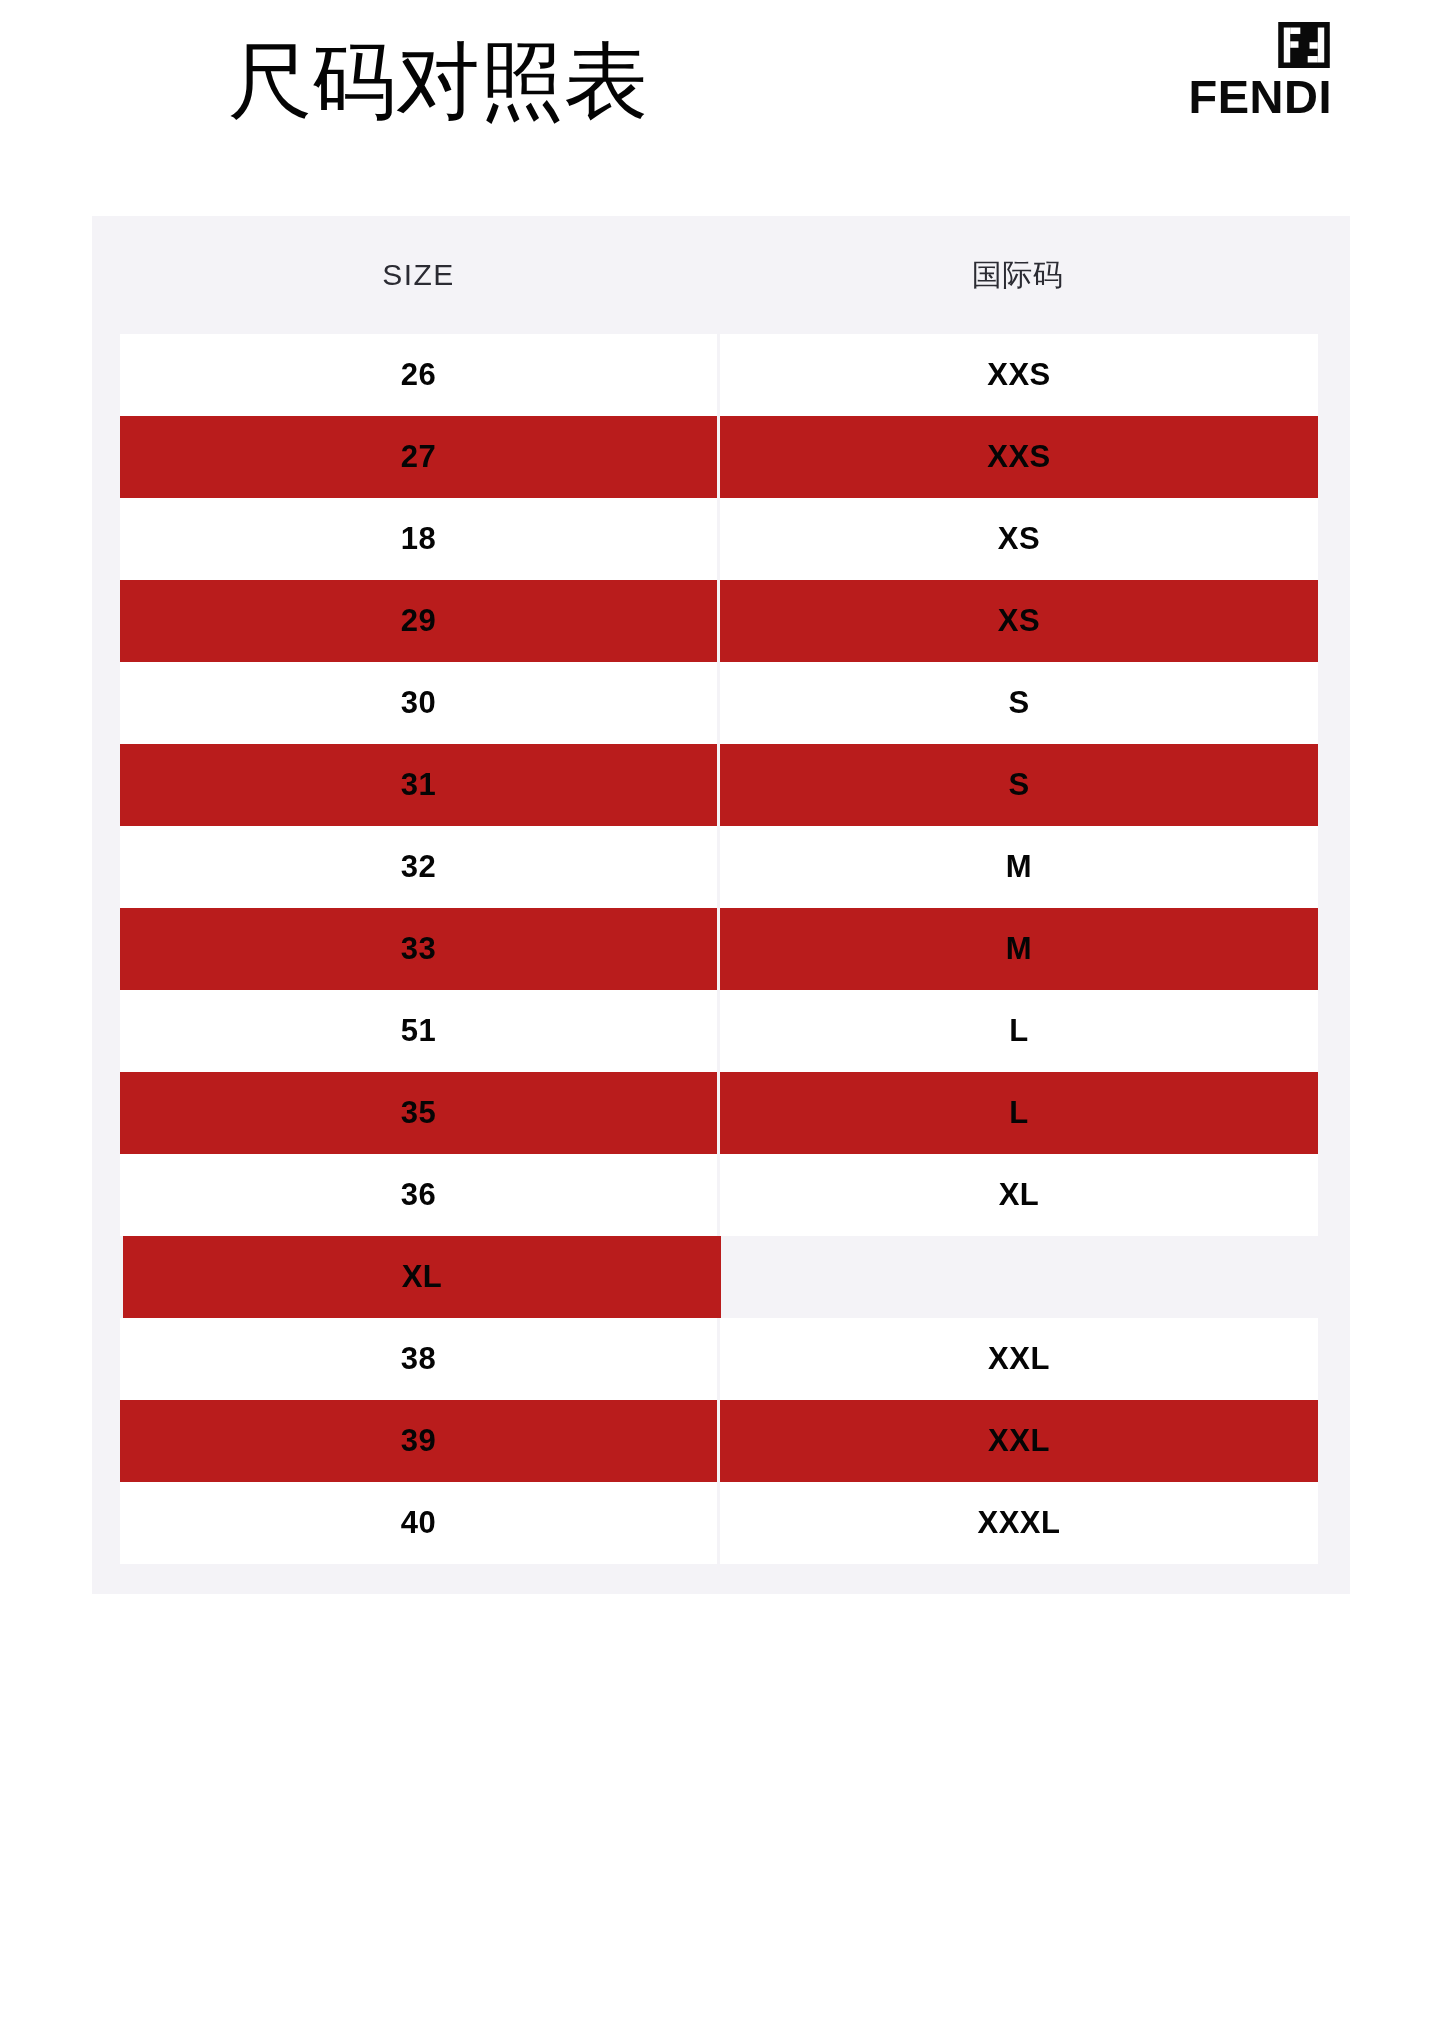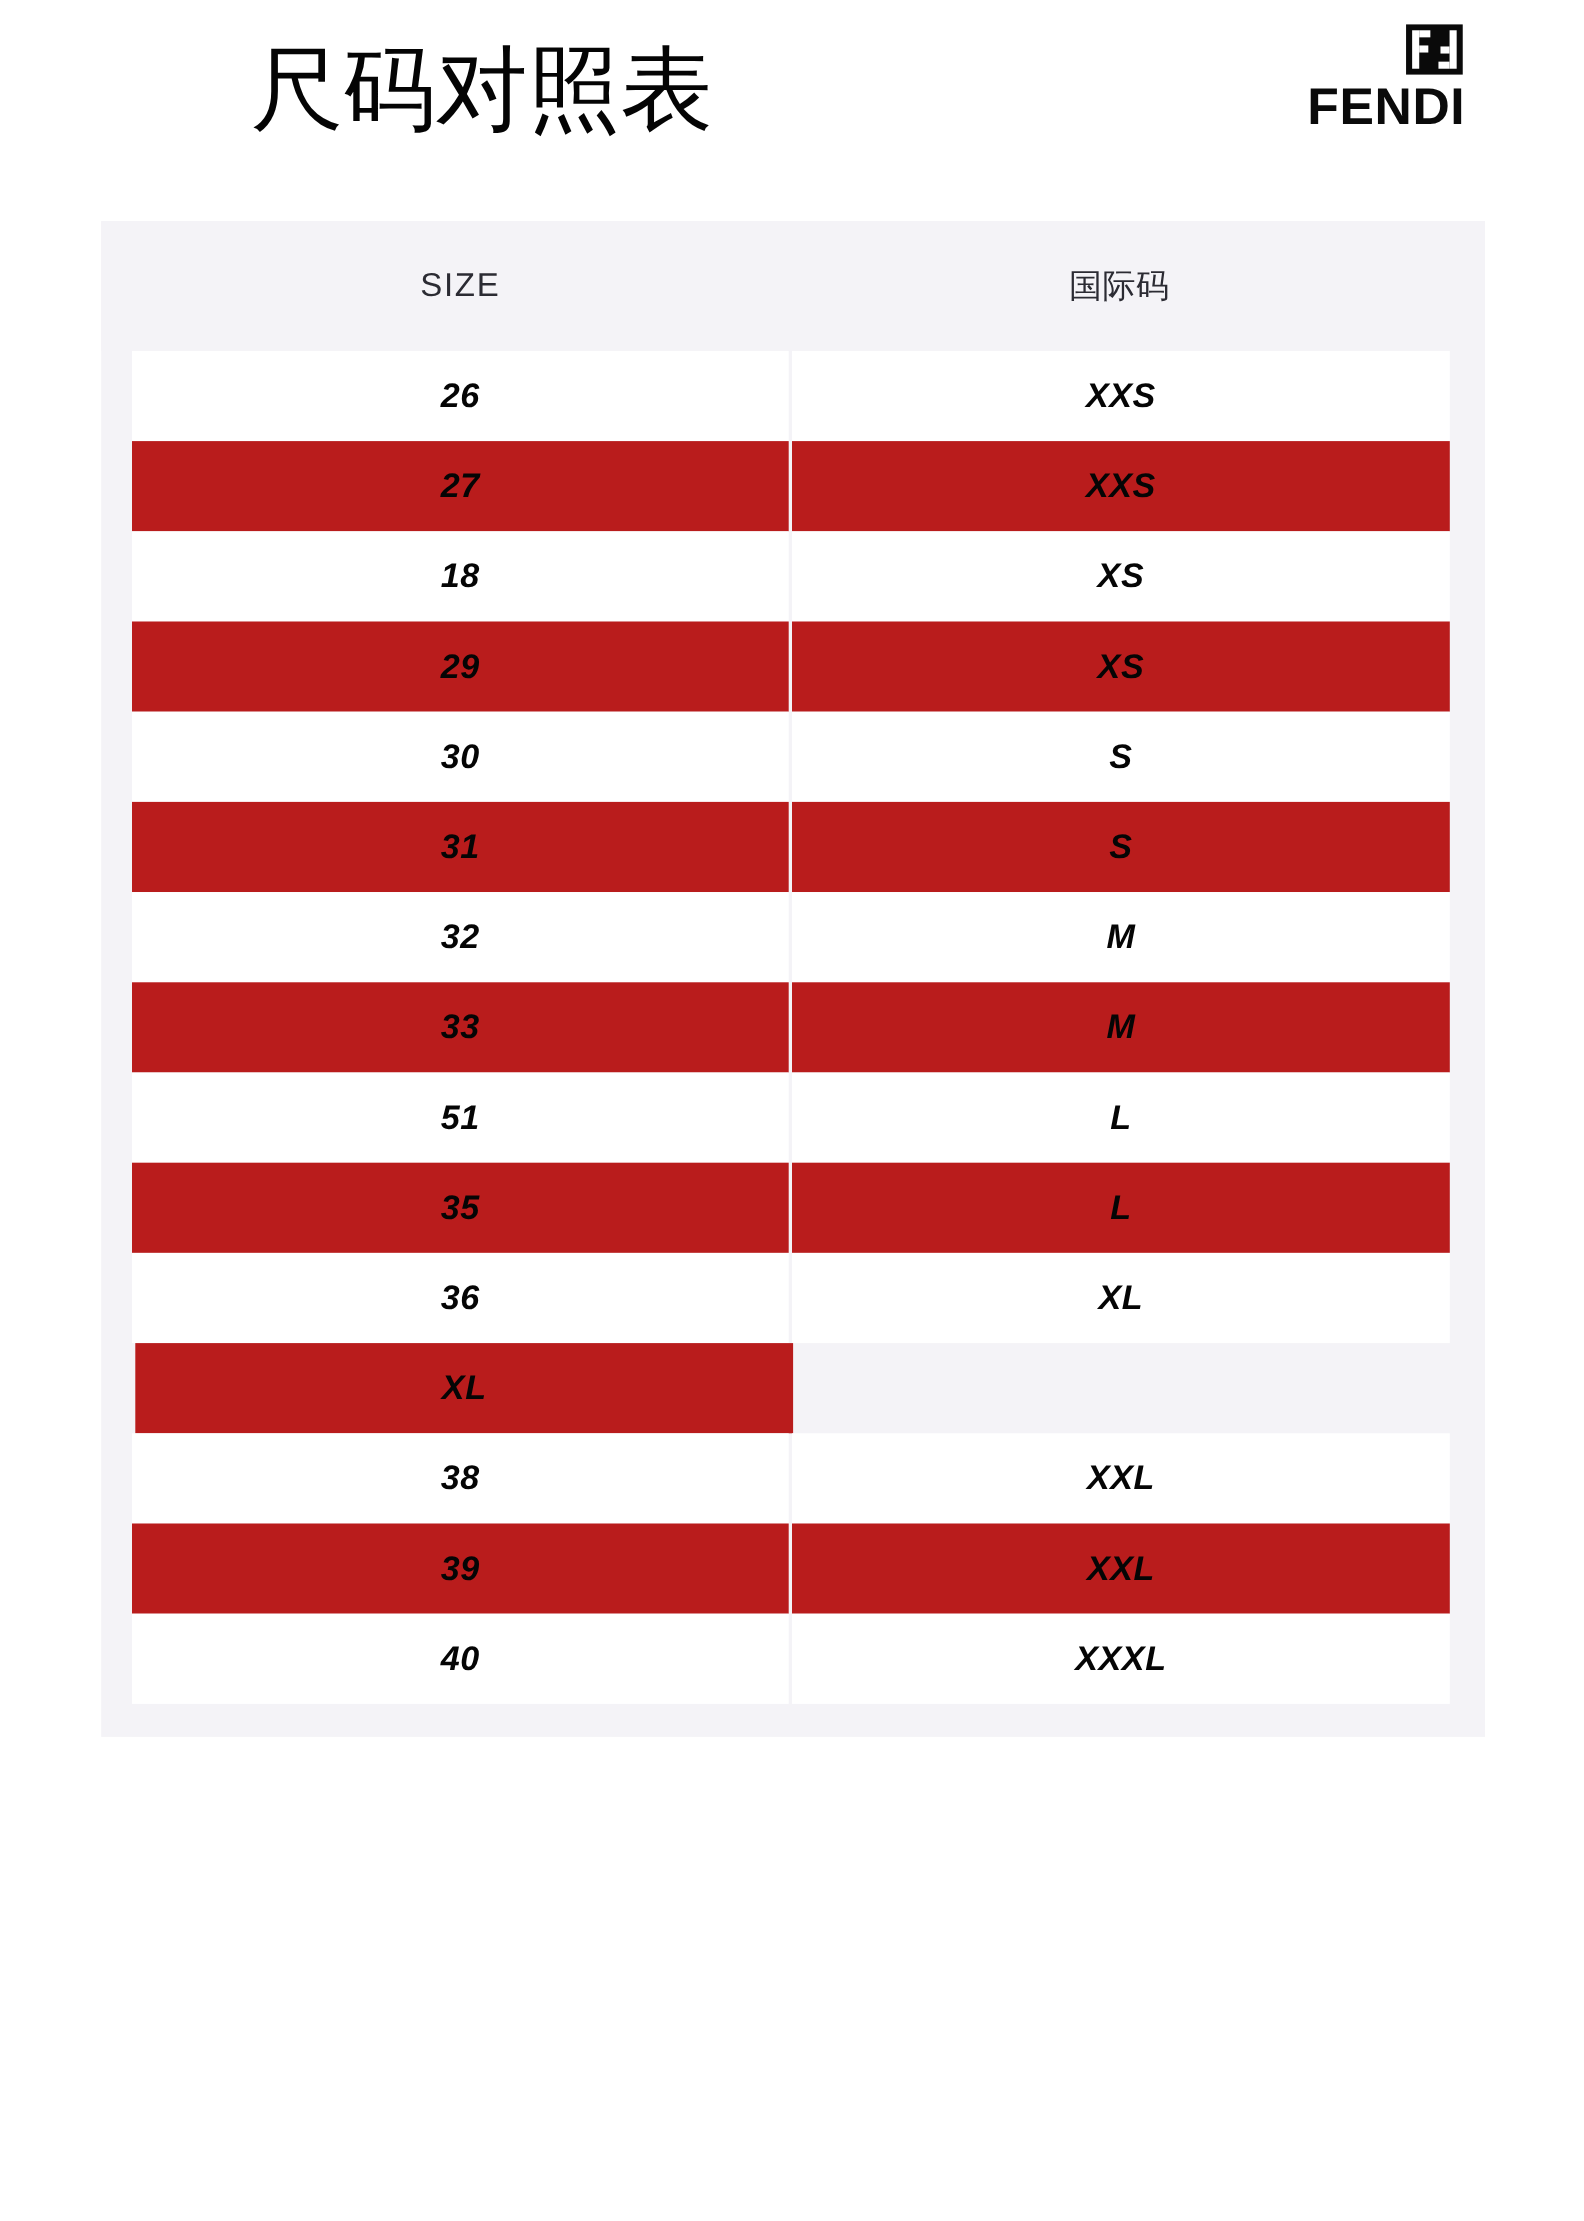--- a/index.html
+++ b/index.html
@@ -59,21 +59,21 @@
     letter-spacing: 0.5px;
     color: #0a0a0a;
     font-family: "Liberation Sans", sans-serif;
     white-space: nowrap;
   }
 
   
   .size-panel {
     position: absolute;
     left: 92px;
-    top: 201px;
+    top: 216px;
     width: 1258px;
     background: #f4f3f7;
     padding-bottom: 30px;
   }
 
   .table-head {
     height: 118px;
     display: flex;
     align-items: center;
     background: #f4f3f7;
@@ -107,21 +107,20 @@
   .row .cell {
     display: flex;
     align-items: center;
     justify-content: center;
     font-size: 31px;
     font-weight: 700;
     color: #050505;
     letter-spacing: 0.5px;
     font-family: "Liberation Sans", sans-serif;
     font-stretch: condensed;
-    font-style: italic;
   }
   .row .cell.col-size { width: 597px; }
   .row .cell.col-intl { width: 598px; margin-left: 3px; }
 
   .row.rw .cell { background: #ffffff; }
   .row.rg .cell { background: #b91c1c; }
 </style>
 </head>
 <body>
 

